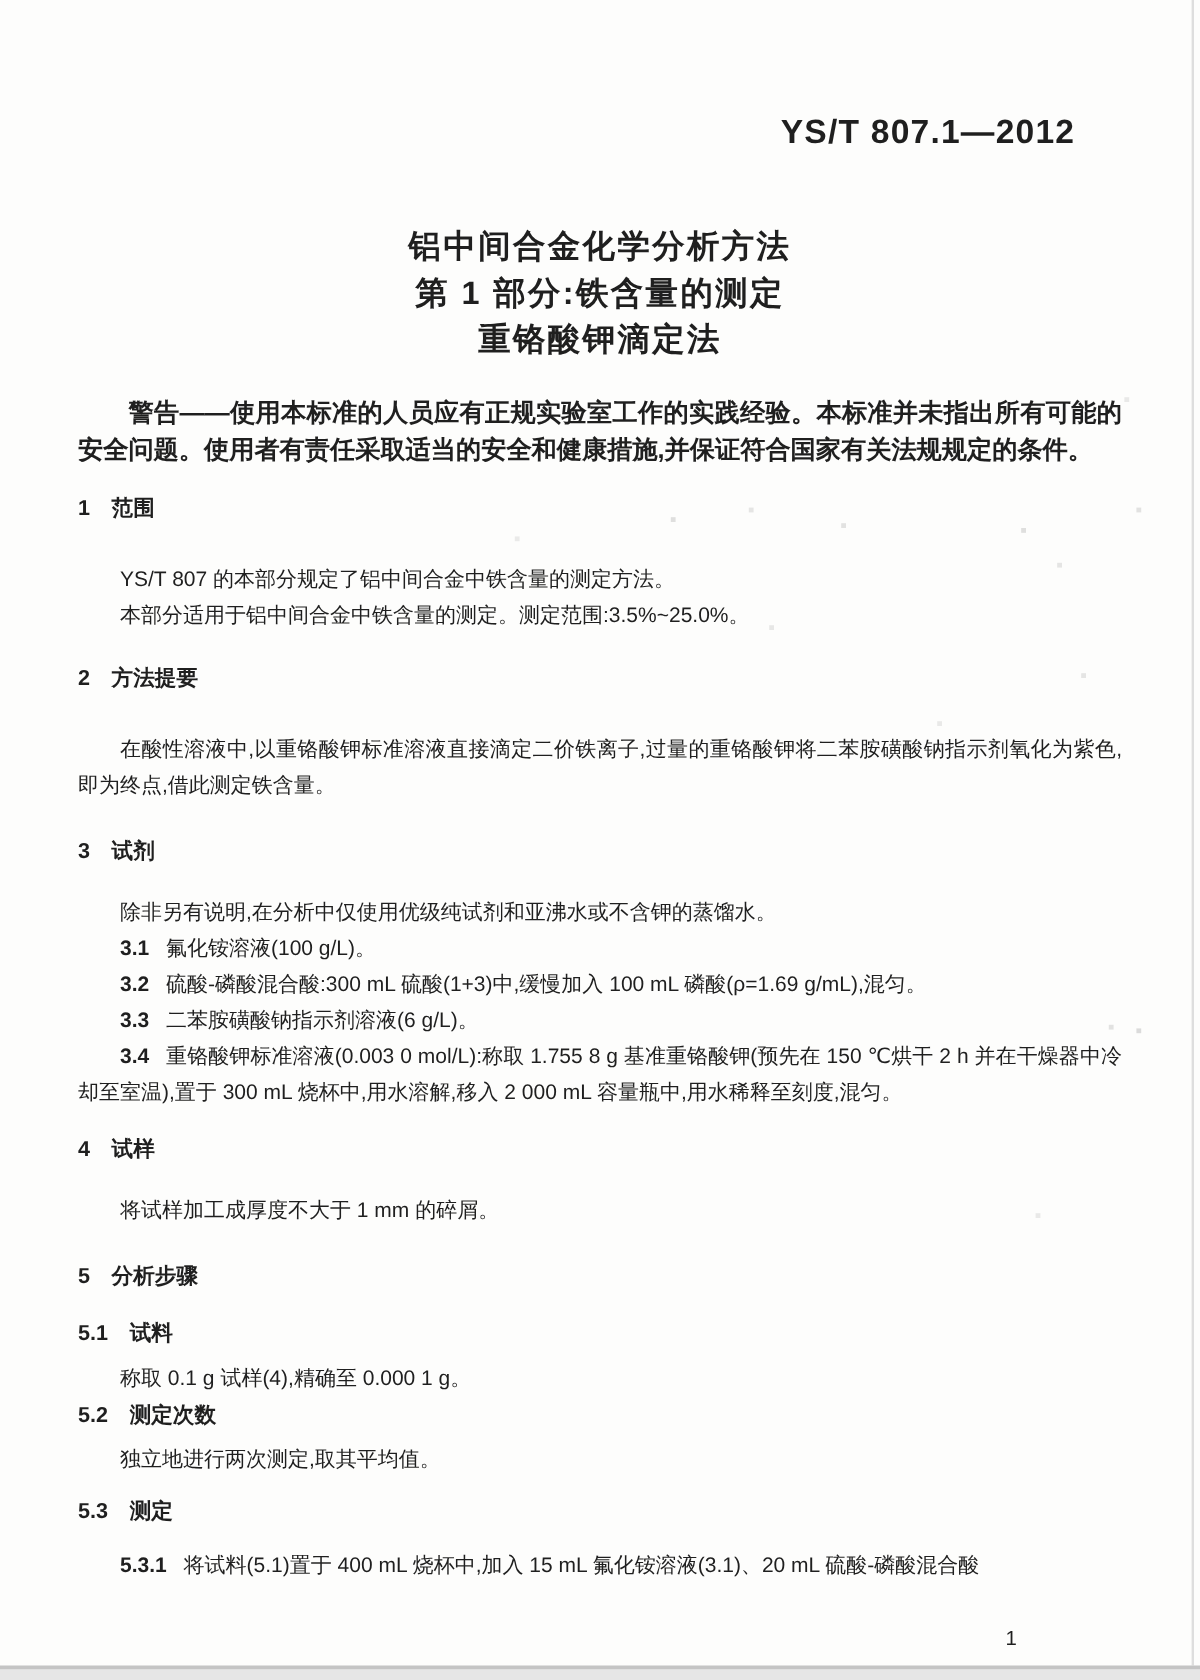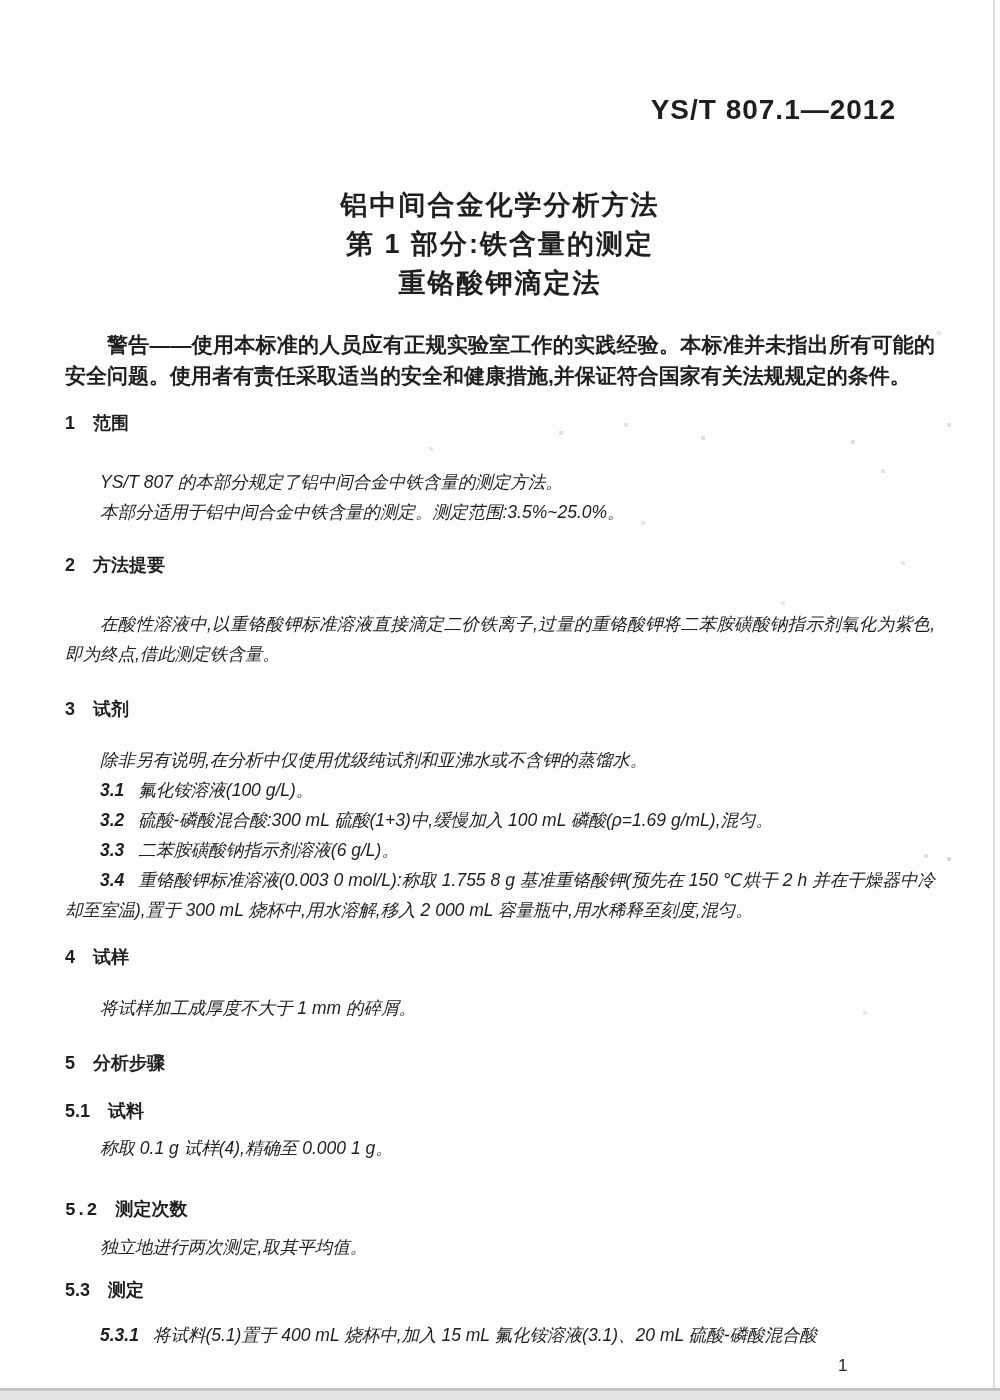--- a/index.html
+++ b/index.html
@@ -33,25 +33,25 @@
   .title-block{padding-top:186px;text-align:center;font-size:27px;font-weight:700;line-height:39px;letter-spacing:2px;}
   .warning{margin:26px 0 0;font-weight:700;font-size:21px;line-height:31px;text-indent:2em;text-align:justify;}
   .h1,.h2{font-size:18px;font-weight:700;line-height:24px;}
   .h1 .num,.h2 .num{display:inline-block;margin-right:18px;}
   .h-s1{margin:20px 0 0;}
   .h-s2{margin:26px 0 0;}
   .h-s3{margin:28px 0 0;}
   .h-s4{margin:20px 0 0;}
   .h-s5{margin:28px 0 0;}
   .h-s51{margin:24px 0 0;}
-  .h-s52{margin:35px 0 0;font-family:Liberation Mono, monospace;}
+  .h-s52{margin:4px 0 0;}
   .h-s53{margin:16px 0 0;}
   .sec-body{font-size:17.5px;line-height:30px;text-align:justify;}
   .mt32{margin-top:32px;} .mt24{margin-top:24px;} .mt18{margin-top:18px;} .mt10{margin-top:10px;}
-  .sec-body p{margin:0;text-indent:2em;font-style:italic;}
+  .sec-body p{margin:0;text-indent:2em;}
   .clause{margin:0;text-indent:0;}
   .clause .cnum{font-weight:700;margin-right:14px;}
   .page-number{position:absolute;top:1356px;left:838px;font-size:17px;z-index:1;}
 </style>
 </head>
 <body>
 
 <div class="page">
 
 

